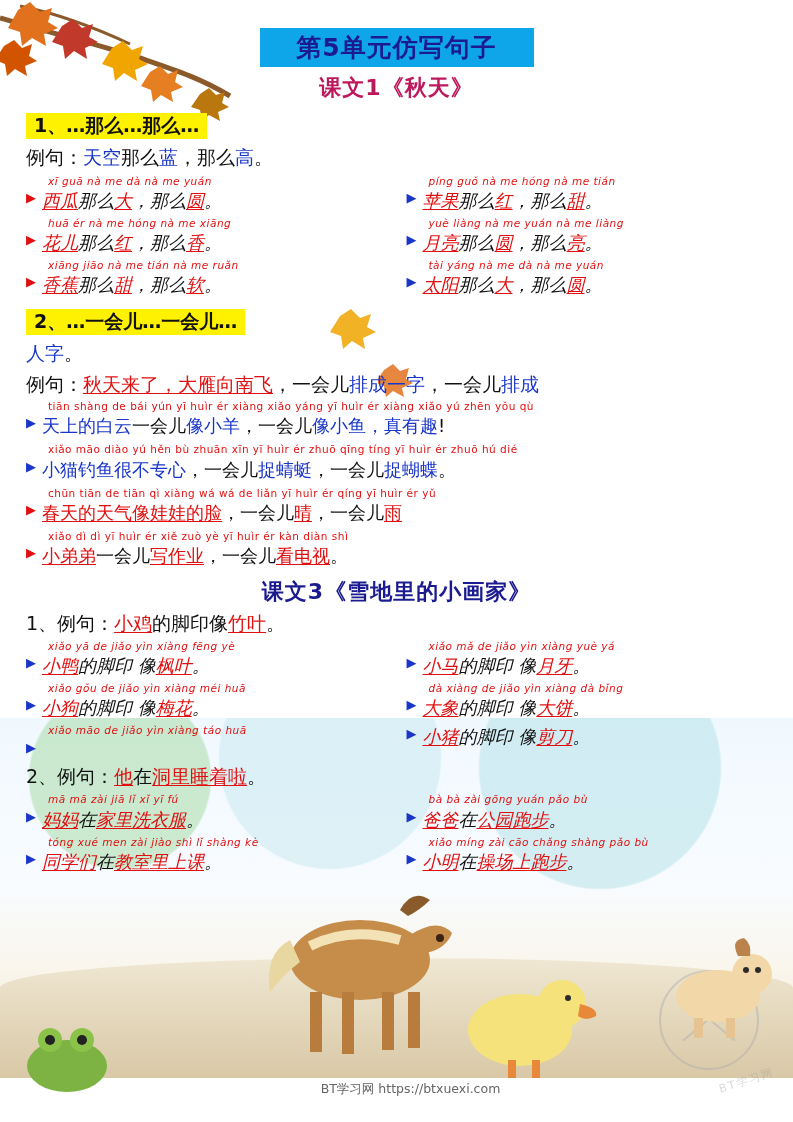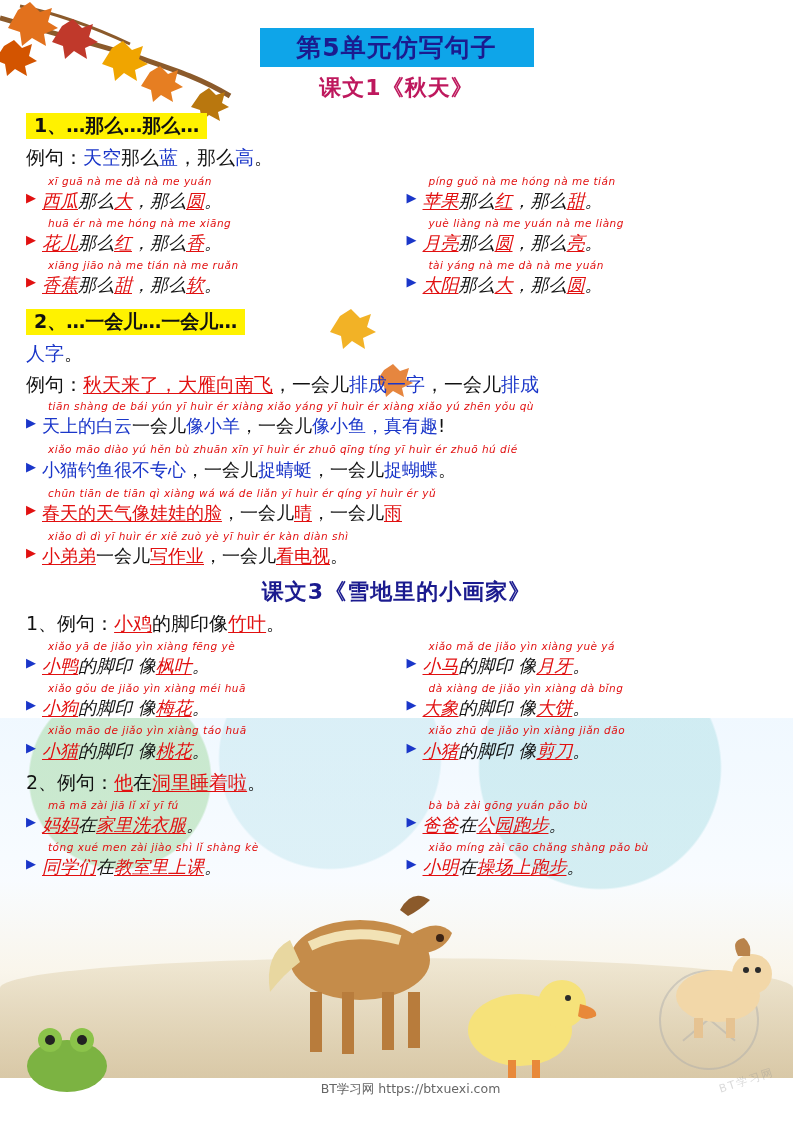--- a/index.html
+++ b/index.html
@@ -83,21 +83,21 @@
     font-size:18px;line-height:1.45;white-space:nowrap;
     display:flex;align-items:flex-start;
   }
   .bullet{
     color:#1a36c9;font-size:13px;margin-right:6px;line-height:1.6;
   }
   .bullet.red{color:#e11010;}
   .sent-body{display:inline;}
 
   .full-row{margin:2px 0 4px 0;}
-  .full-row .pinyin{margin-left:22px;font-style:italic;}
+  .full-row .pinyin{margin-left:22px;}
 
   .lesson3-title{
     text-align:center;font-size:22px;font-weight:bold;color:#1b1b8f;
     margin:8px 0 4px 0;letter-spacing:1px;
   }
   .numbered{
     font-size:19px;color:#111;margin:3px 0 2px 0;
   }
   .footer{
     position:absolute;left:14px;bottom:24px;width:793px;text-align:center;
@@ -355,23 +355,20 @@
             <span class="sent-body">
               <span class="red-u">小狗</span><span class="dark">的脚印 像</span><span class="red-u">梅花</span><span class="dark">。</span>
             </span>
           </div>
         </div>
 
         <div class="item">
           <div class="pinyin">xiǎo māo  de jiǎo yìn xiàng táo huā</div>
           <div class="sent">
             <span class="bullet">▶</span>
-            <span class="sent-body">
-              <span class="red-u">小猫</span><span class="dark">的脚印 像</span><span class="red-u">桃花</span><span class="dark">。</span>
-            </span>
           </div>
         </div>
 
       </div>
       <div class="col right">
 
         <div class="item">
           <div class="pinyin">xiǎo mǎ   de jiǎo yìn xiàng yuè  yá</div>
           <div class="sent">
             <span class="bullet">▶</span>
@@ -385,21 +382,20 @@
           <div class="pinyin">dà xiàng de  jiǎo yìn xiàng dà bǐng</div>
           <div class="sent">
             <span class="bullet">▶</span>
             <span class="sent-body">
               <span class="red-u">大象</span><span class="dark">的脚印 像</span><span class="red-u">大饼</span><span class="dark">。</span>
             </span>
           </div>
         </div>
 
         <div class="item">
-          <div class="pinyin">xiǎo zhū  de jiǎo yìn xiàng jiǎn dāo</div>
           <div class="sent">
             <span class="bullet">▶</span>
             <span class="sent-body">
               <span class="red-u">小猪</span><span class="dark">的脚印 像</span><span class="red-u">剪刀</span><span class="dark">。</span>
             </span>
           </div>
         </div>
 
       </div>
     </div>

